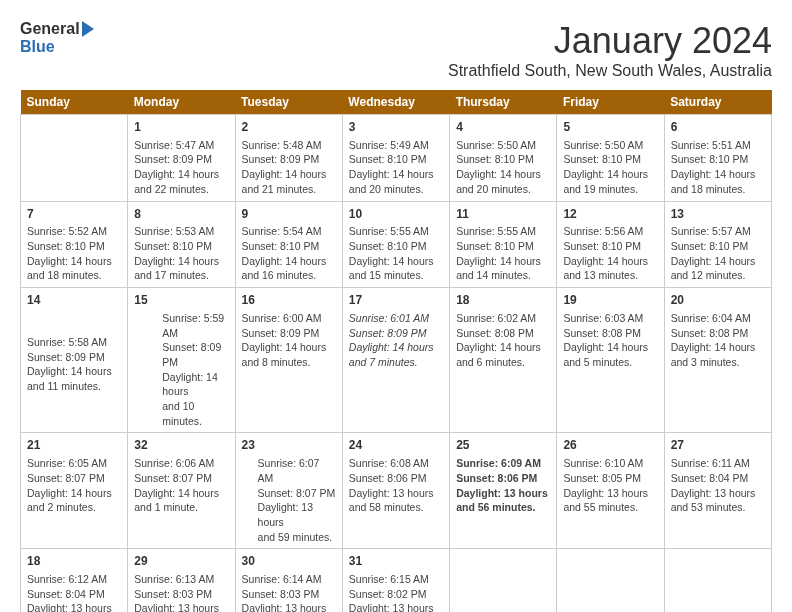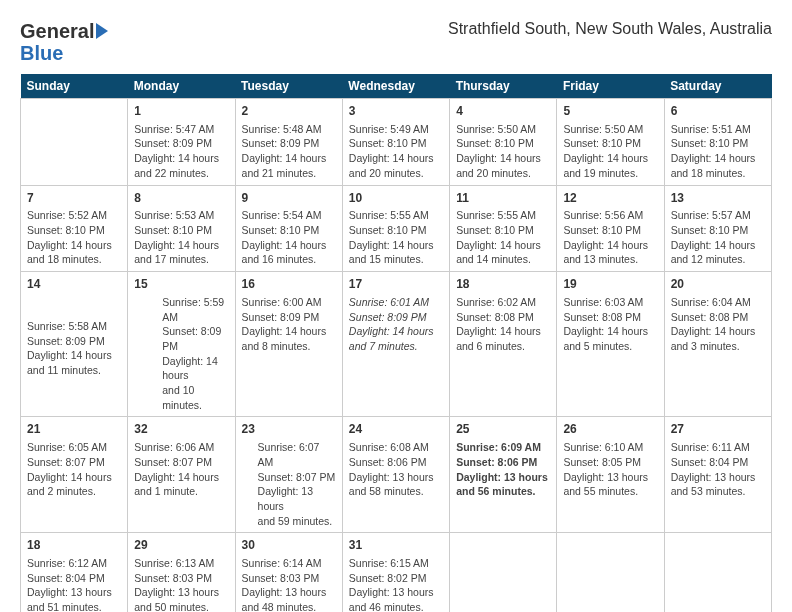--- a/index.html
+++ b/index.html
@@ -15,21 +15,21 @@
       justify-content: space-between;
       align-items: flex-start;
       margin-bottom: 10px;
     }
     .logo {
       display: flex;
       flex-direction: column;
       align-items: flex-start;
     }
     .logo-text {
-      font-size: 20px;
+      font-size: 16px;
       font-weight: bold;
       line-height: 1.1;
     }
     .logo-general { color: #333; }
     .logo-blue { color: #2a6db5; }
     .logo-arrow {
       display: inline-block;
       width: 0;
       height: 0;
       border-top: 8px solid transparent;
@@ -49,21 +49,21 @@
     .location-title {
       font-size: 16px;
       color: #333;
     }
     table {
       width: 100%;
       border-collapse: collapse;
       font-size: 11px;
     }
     thead tr th {
-      background-color: #0c4a6e;
+      background-color: #a16207;
       color: #fff;
       text-align: left;
       padding: 5px 6px;
       font-size: 12px;
       font-weight: bold;
     }
     tbody tr td {
       border: 1px solid #ccc;
       vertical-align: top;
       padding: 4px 6px;
@@ -91,20 +91,21 @@
 
 <div class="header-section">
   <div class="logo">
     <div style="display:flex;align-items:center;">
       <span class="logo-text logo-general">General</span>
       <span class="logo-arrow"></span>
     </div>
     <span class="logo-text logo-blue">Blue</span>
   </div>
   <div class="title-section">
+    <div class="month-title">January 2024</div>
     <div class="location-title">Strathfield South, New South Wales, Australia</div>
   </div>
 </div>
 
 <table>
   <thead>
     <tr id="header-row">
         <th>Sunday</th>
         <th>Monday</th>
         <th>Tuesday</th>

